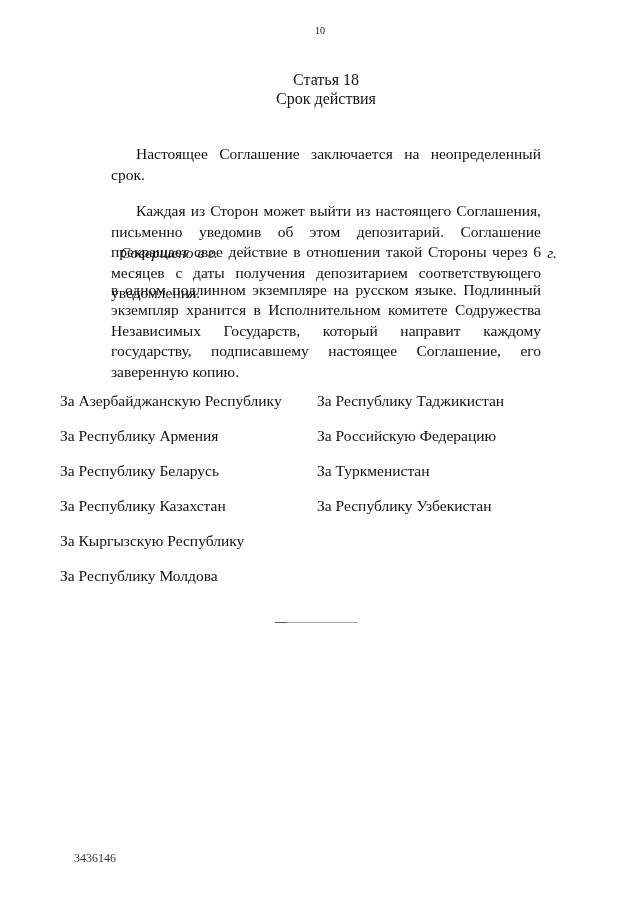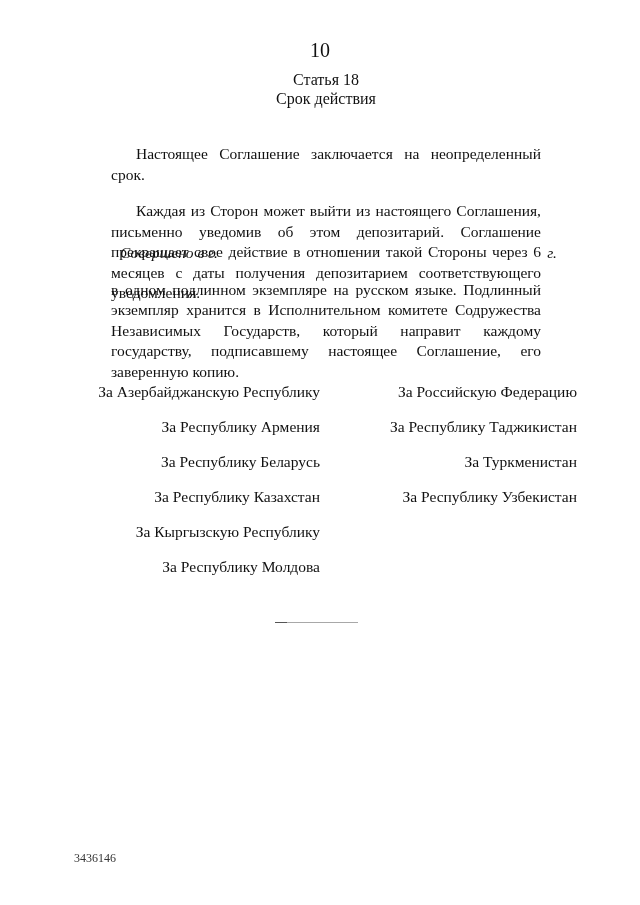--- a/index.html
+++ b/index.html
@@ -10,25 +10,25 @@
     body {
       width: 640px;
       height: 905px;
       position: relative;
       overflow: hidden;
       font-family: "Liberation Serif", "DejaVu Serif", serif;
       color: #111111;
     }
     .page-number {
       position: absolute;
-      top: 40px;
+      top: 21px;
       left: 0;
       width: 640px;
       text-align: center;
-      font-size: 20px;
+      font-size: 10px;
       line-height: 20px;
     }
     .article-heading {
       position: absolute;
       top: 70px;
       left: 0;
       width: 640px;
       text-align: center;
       font-size: 16px;
       line-height: 19px;
@@ -66,23 +66,23 @@
     .signatures {
       position: absolute;
       top: 374px;
       left: 60px;
       width: 520px;
       font-size: 15.5px;
       line-height: 20px;
     }
     .sig-col {
       position: absolute;
-      top: 8px;
+      top: 17px;
       width: 260px;
-      text-align: right;
+      text-align: left;
     }
     .sig-col.left { left: 0; }
     .sig-col.right { left: 257px; }
     .sig-item {
       height: 35px;
       white-space: nowrap;
     }
     .end-rule {
       position: absolute;
       top: 622px;
@@ -140,22 +140,22 @@
 <div class="signatures">
   <div class="sig-col left">
     <div class="sig-item">За Азербайджанскую Республику</div>
     <div class="sig-item">За Республику Армения</div>
     <div class="sig-item">За Республику Беларусь</div>
     <div class="sig-item">За Республику Казахстан</div>
     <div class="sig-item">За Кыргызскую Республику</div>
     <div class="sig-item">За Республику Молдова</div>
   </div>
   <div class="sig-col right">
+    <div class="sig-item">За Республику Таджикистан</div>
     <div class="sig-item">За Российскую Федерацию</div>
-    <div class="sig-item">За Республику Таджикистан</div>
     <div class="sig-item">За Туркменистан</div>
     <div class="sig-item">За Республику Узбекистан</div>
   </div>
 </div>
 
 <div class="end-rule"></div>
 
 <div class="doc-code">3436146</div>
 
 </body></html>

